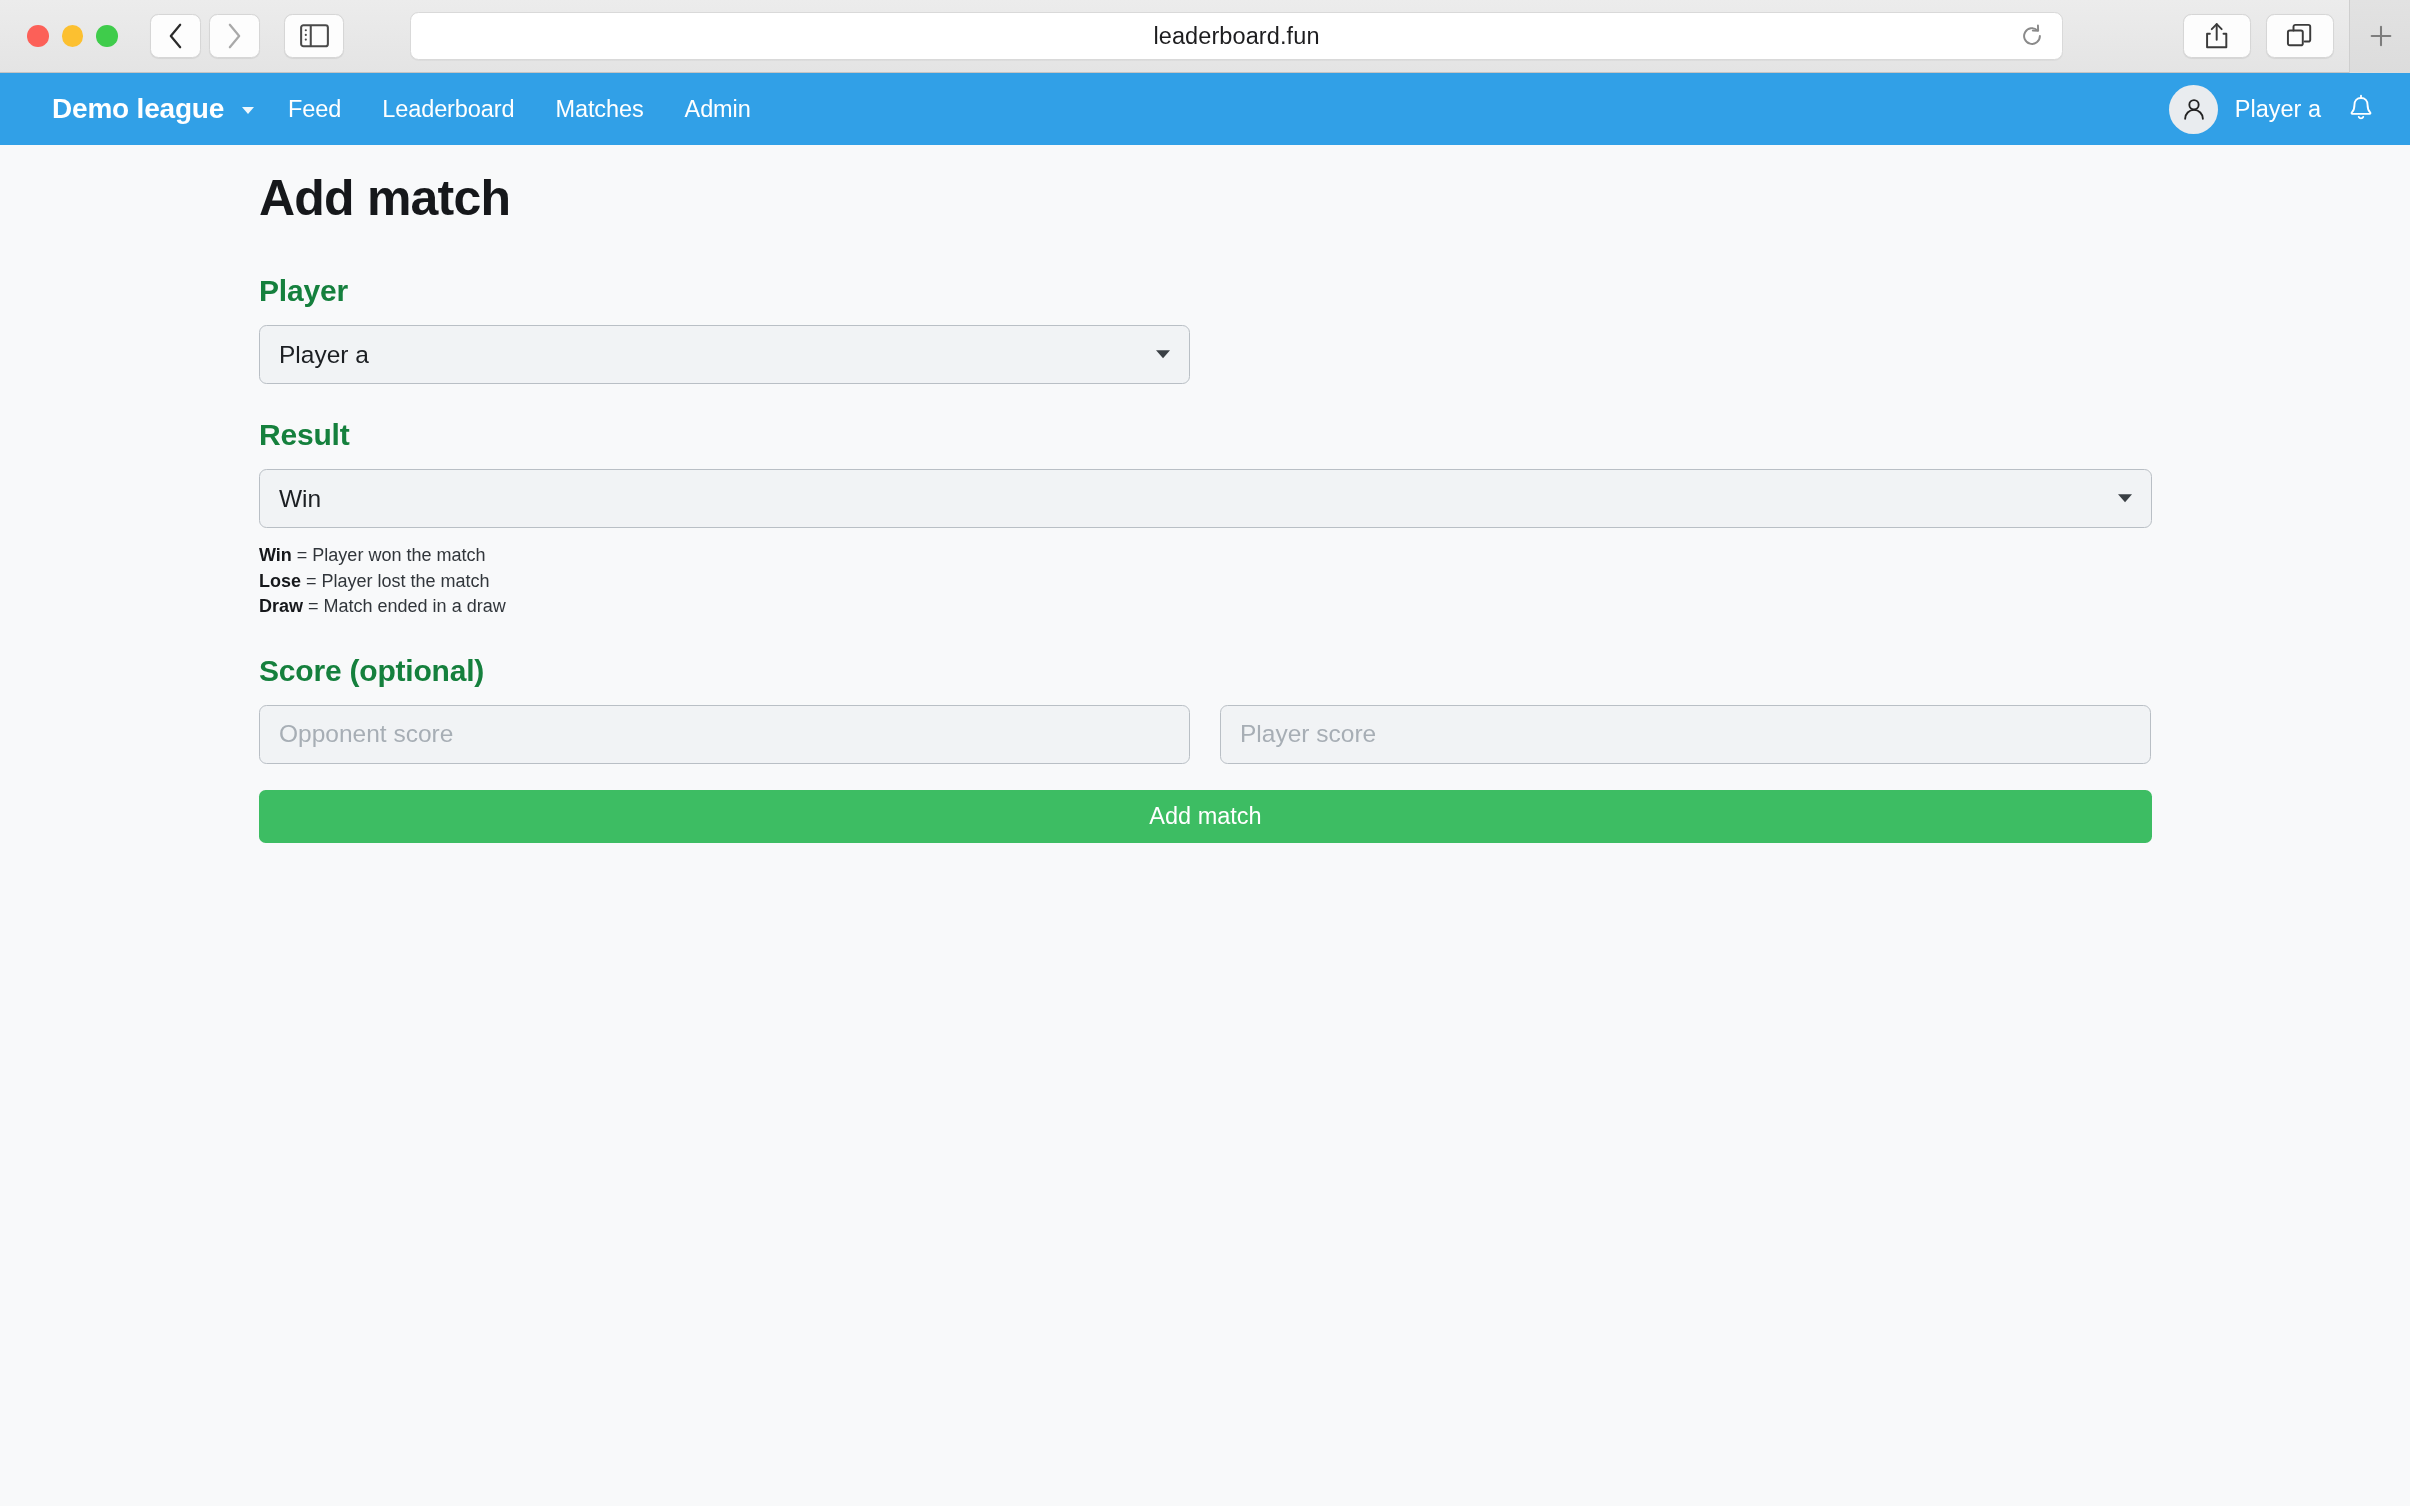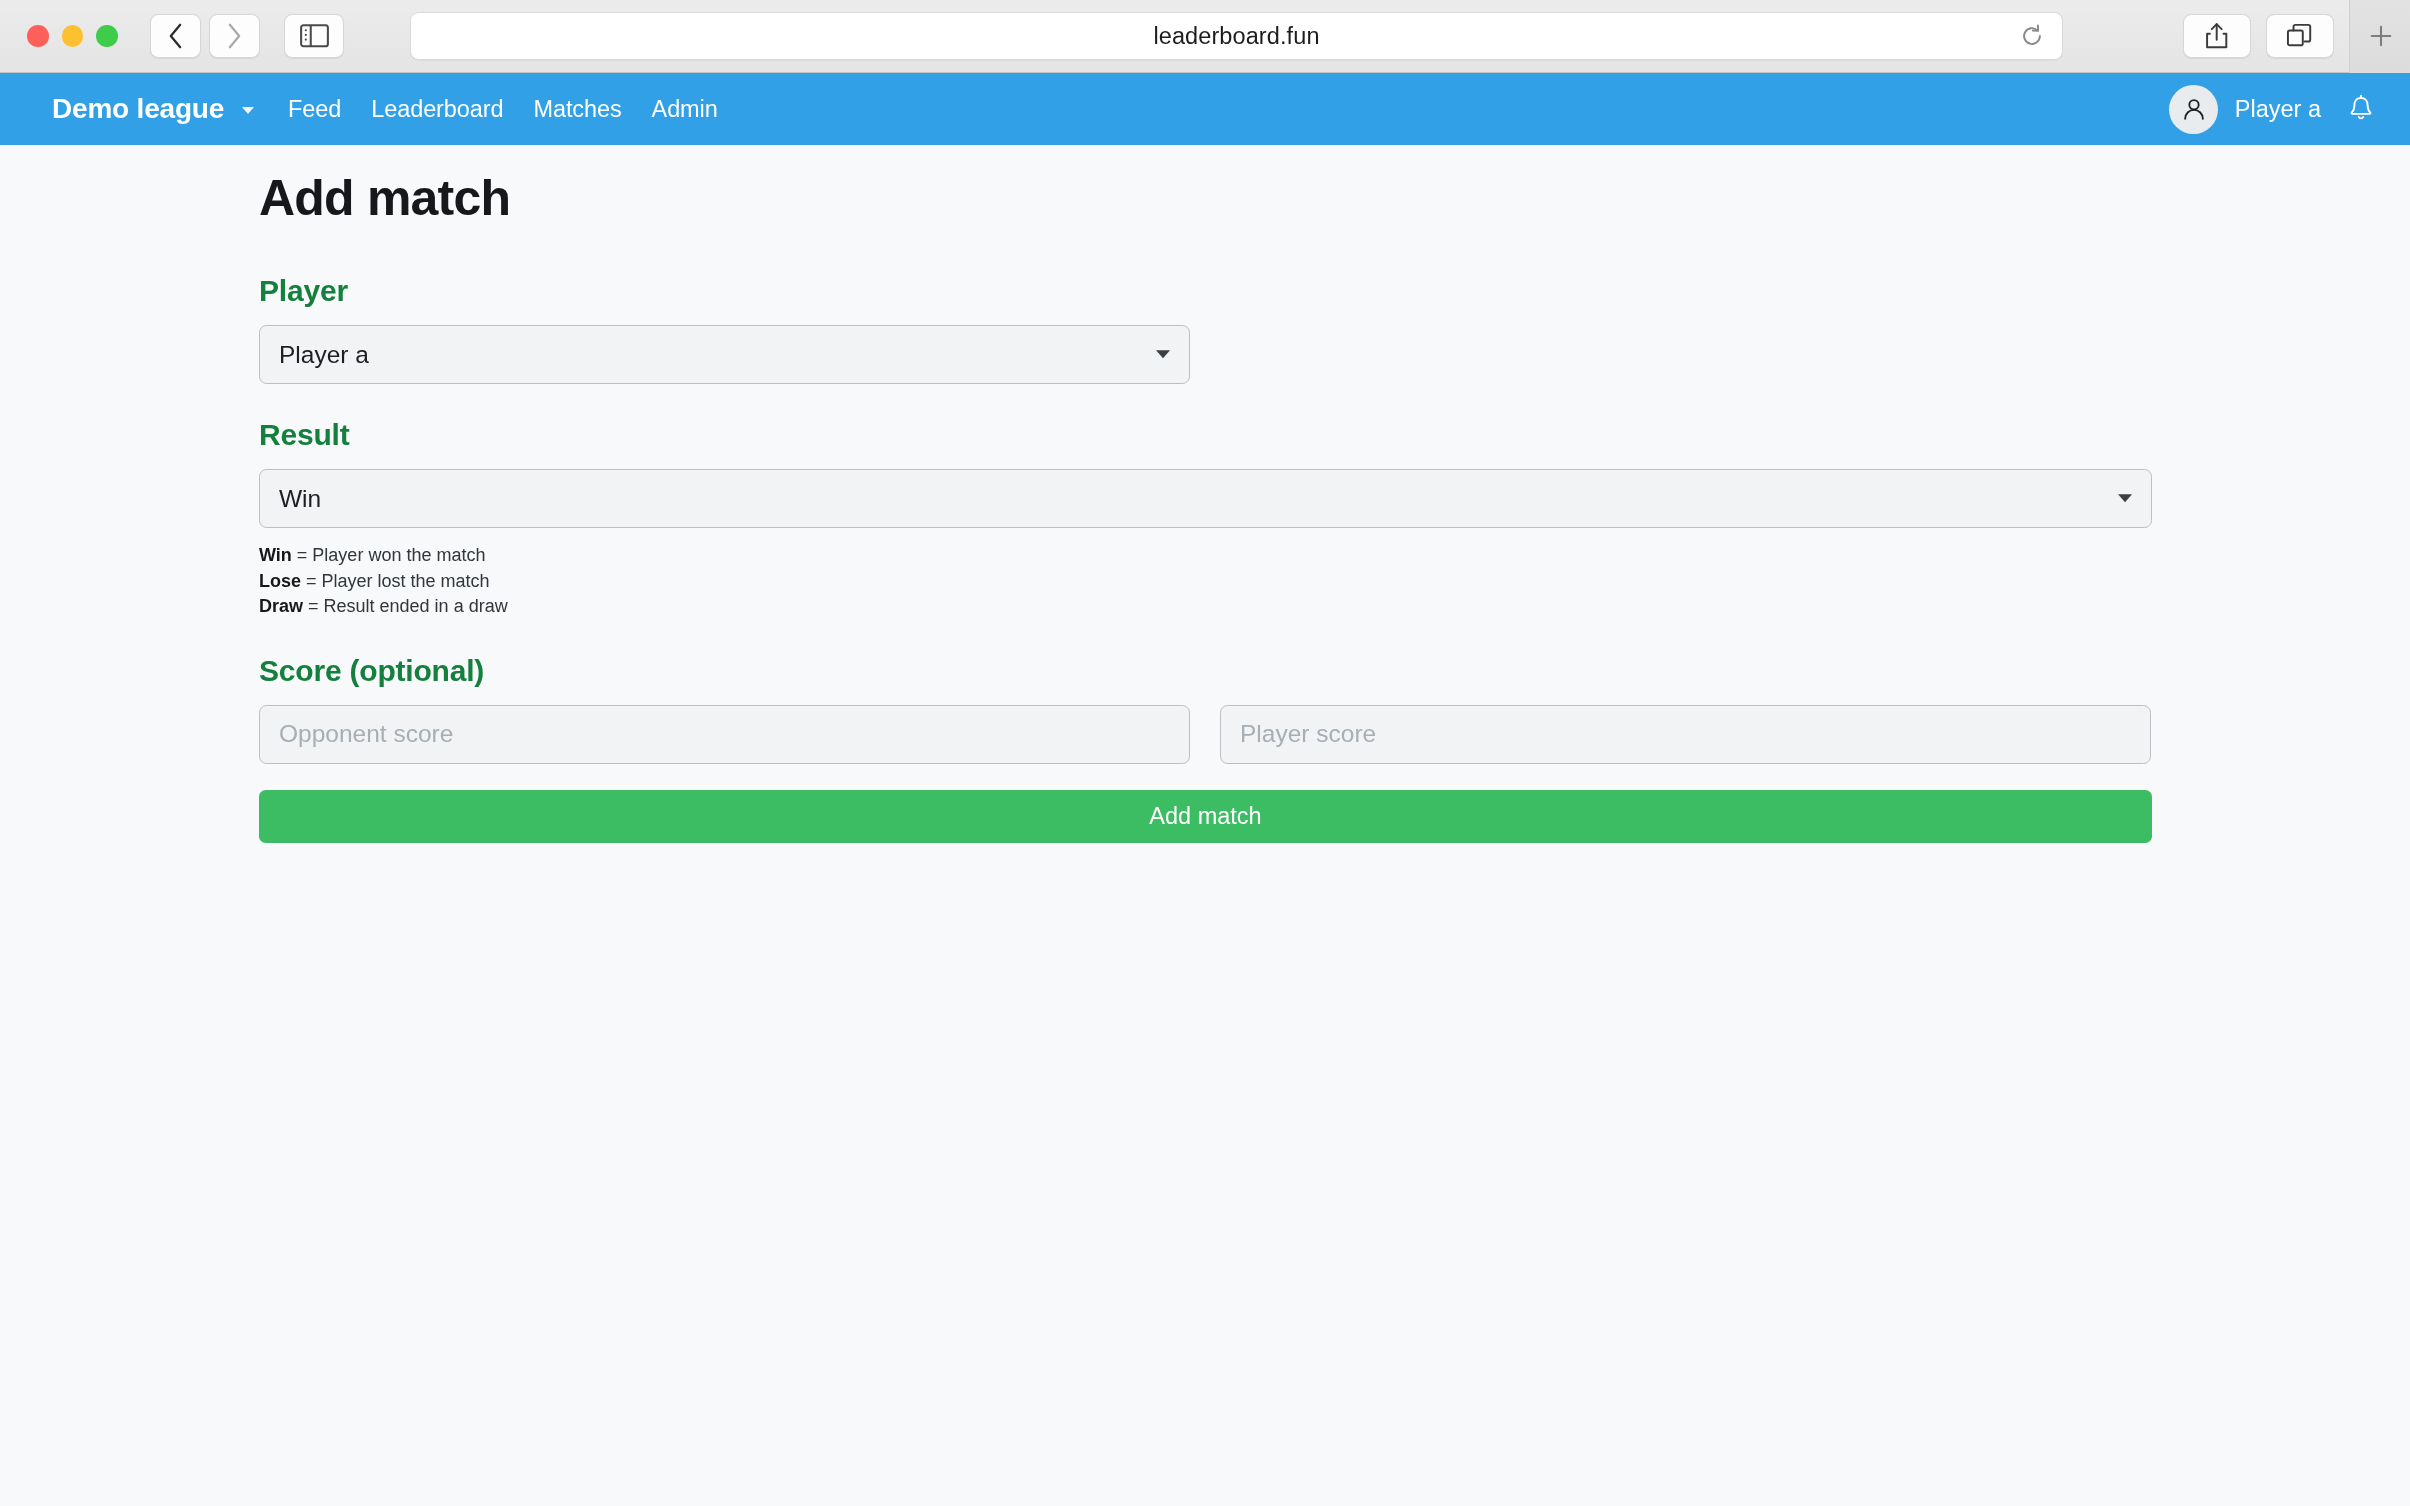--- a/index.html
+++ b/index.html
@@ -90,21 +90,21 @@
     display: flex; align-items: center; gap: 18px;
     margin-right: 34px; letter-spacing: -0.2px;
   }
   .caret-down {
     width: 0; height: 0;
     border-left: 6.6px solid transparent;
     border-right: 6.6px solid transparent;
     border-top: 7.5px solid rgba(255,255,255,.92);
     margin-top: 3.8px;
   }
-  .navlinks { display: flex; align-items: center; gap: 30px; }
+  .navlinks { display: flex; align-items: center; gap: 41px; }
   .navlink {
     font-size: 23.5px; color: #ffffff; text-decoration: none;
     letter-spacing: -0.1px;
   }
   .nav-right {
     margin-left: auto; display: flex; align-items: center; gap: 26px;
   }
   .avatar {
     width: 49px; height: 49px; border-radius: 50%;
     background: #e9ecef;
@@ -307,21 +307,21 @@
           <div>
             <b>Win</b>
             <span>= Player won the match</span>
           </div>
           <div>
             <b>Lose</b>
             <span>= Player lost the match</span>
           </div>
           <div>
             <b>Draw</b>
-            <span>= Result ended in a draw</span>
+            <span>= Match ended in a draw</span>
           </div>
         </div>
       </div>
 
       <div class="gap-blk"></div>
 
       <div class="col-full">
         <label class="field-label">Score (optional)</label>
         <div class="row">
           <div class="col">

